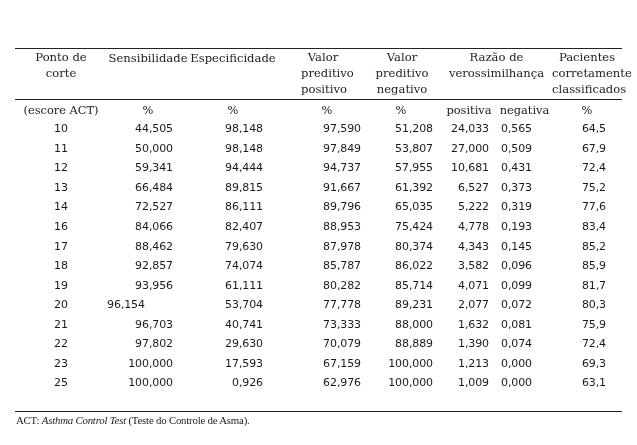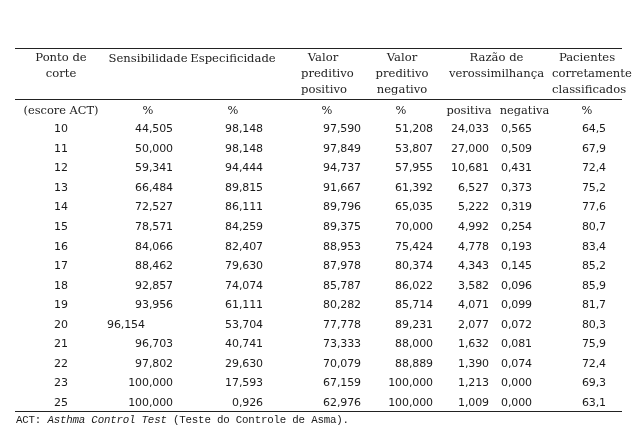--- a/index.html
+++ b/index.html
@@ -32,21 +32,21 @@
     }
     thead tr.h1 th { height: 50px; padding-top: 1px; margin-top: 24px; }
     thead tr.h2 th { height: 19px; font-size: 11.4px; vertical-align: middle; }
     td {
       font-family: "DejaVu Sans", "Liberation Sans", sans-serif;
       font-size: 11px; height: 19.55px; padding: 0; text-align: center;
       color: #1a1a1a; letter-spacing: -0.1px;
     }
     .footnote {
       position: absolute; left: 16px; top: 414px;
-      font-family: Liberation Mono, monospace;
+      font-family: Liberation Serif, serif;
       font-size: 10.8px; color: #1a1a1a; letter-spacing: -0.2px;
     }
     .footnote i { font-style: italic; }
   </style>
 </head>
 <body>
 
 <div class="wrap">
 
   <div class="rule rule-top"></div>
@@ -130,30 +130,20 @@
           <td style="padding-left:0">14</td>
           <td style="text-align:right;padding-right:16px">72,527</td>
           <td style="text-align:right;padding-right:14px">86,111</td>
           <td style="text-align:right;padding-right:0">89,796</td>
           <td style="text-align:right;padding-right:8px">65,035</td>
           <td style="text-align:right;padding-right:8px">5,222</td>
           <td style="text-align:left;padding-left:4px">0,319</td>
           <td style="text-align:right;padding-right:16px">77,6</td>
         </tr>
         <tr>
-          <td style="padding-left:0">15</td>
-          <td style="text-align:right;padding-right:16px">78,571</td>
-          <td style="text-align:right;padding-right:14px">84,259</td>
-          <td style="text-align:right;padding-right:0">89,375</td>
-          <td style="text-align:right;padding-right:8px">70,000</td>
-          <td style="text-align:right;padding-right:8px">4,992</td>
-          <td style="text-align:left;padding-left:4px">0,254</td>
-          <td style="text-align:right;padding-right:16px">80,7</td>
-        </tr>
-        <tr>
           <td style="padding-left:0">16</td>
           <td style="text-align:right;padding-right:16px">84,066</td>
           <td style="text-align:right;padding-right:14px">82,407</td>
           <td style="text-align:right;padding-right:0">88,953</td>
           <td style="text-align:right;padding-right:8px">75,424</td>
           <td style="text-align:right;padding-right:8px">4,778</td>
           <td style="text-align:left;padding-left:4px">0,193</td>
           <td style="text-align:right;padding-right:16px">83,4</td>
         </tr>
         <tr>

